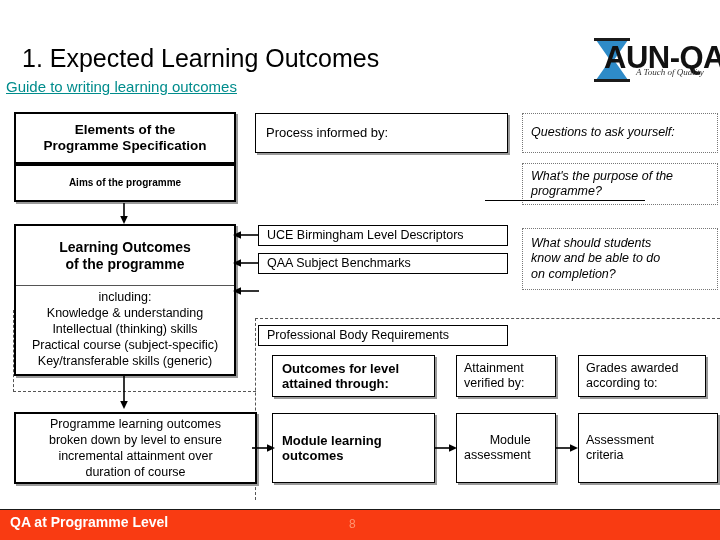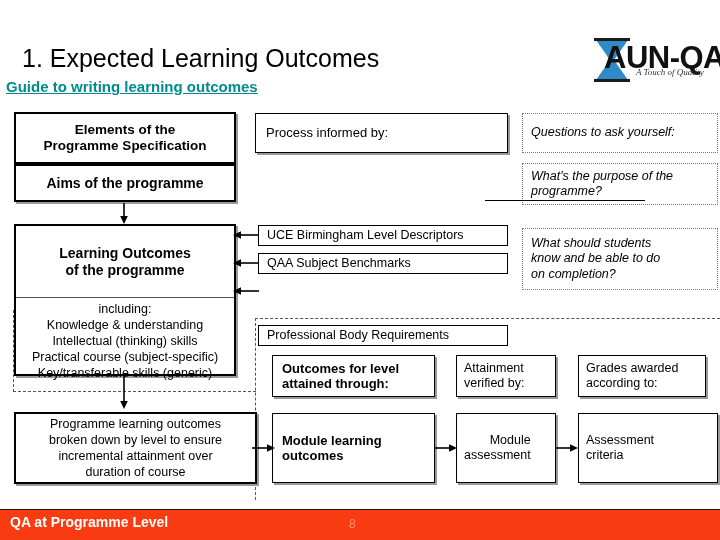--- a/index.html
+++ b/index.html
@@ -32,21 +32,21 @@
     color: #000000;
     font-weight: normal;
     letter-spacing: 0px;
     white-space: nowrap;
   }
   .guide-link {
     position: absolute;
     left: 6px;
     top: 78px;
     font-size: 15px;
-    font-weight: bold;
+    font-weight: normal;
     color: #008C8C;
     text-decoration: underline;
     white-space: nowrap;
     cursor: pointer;
   }
 
   
   .logo {
     position: absolute;
     left: 588px;
@@ -142,21 +142,21 @@
   .lo-head {
     box-sizing: border-box;
     border-bottom: 1px solid #555555;
     font-weight: bold;
     font-size: 14px;
     line-height: 1.22;
     text-align: center;
     display: flex;
     align-items: center;
     justify-content: center;
-    height: 72px;
+    height: 60px;
   }
   .lo-body {
     box-sizing: border-box;
     text-align: center;
     font-size: 12.5px;
     line-height: 1.28;
     padding: 3px 2px 4px 2px;
   }
 
   
@@ -219,21 +219,21 @@
   </div>
 
   <div class="dashed-region" style="left:13px; top:310px; width:243px; height:82px; border-top:none; border-right:none;"></div>
   <div class="dashed-region" style="left:255px; top:318px; width:465px; height:182px; border-right:none; border-bottom:none;"></div>
 
   <div class="box center bold heavy" style="left:14px; top:112px; width:222px; height:52px; flex-direction:column; font-size:13.5px;">
     <span>Elements of the</span>
     <span>Programme Specification</span>
   </div>
 
-  <div class="box center bold heavy" style="left:14px; top:164px; width:222px; height:38px; font-size:14px;">
+  <div class="box center bold heavy" style="left:14px; top:164px; width:222px; height:38px; font-size:10px;">
     <span>Aims of the programme</span>
   </div>
 
   <div class="arrow" style="left:118px; top:203px; width:12px; height:22px;">
     <svg width="12" height="22" viewBox="0 0 12 22">
       <line x1="6" y1="0" x2="6" y2="15" stroke="#000" stroke-width="1.6"></line>
       <polygon points="6,21 2.2,13 9.8,13" fill="#000"></polygon>
     </svg>
   </div>
 

